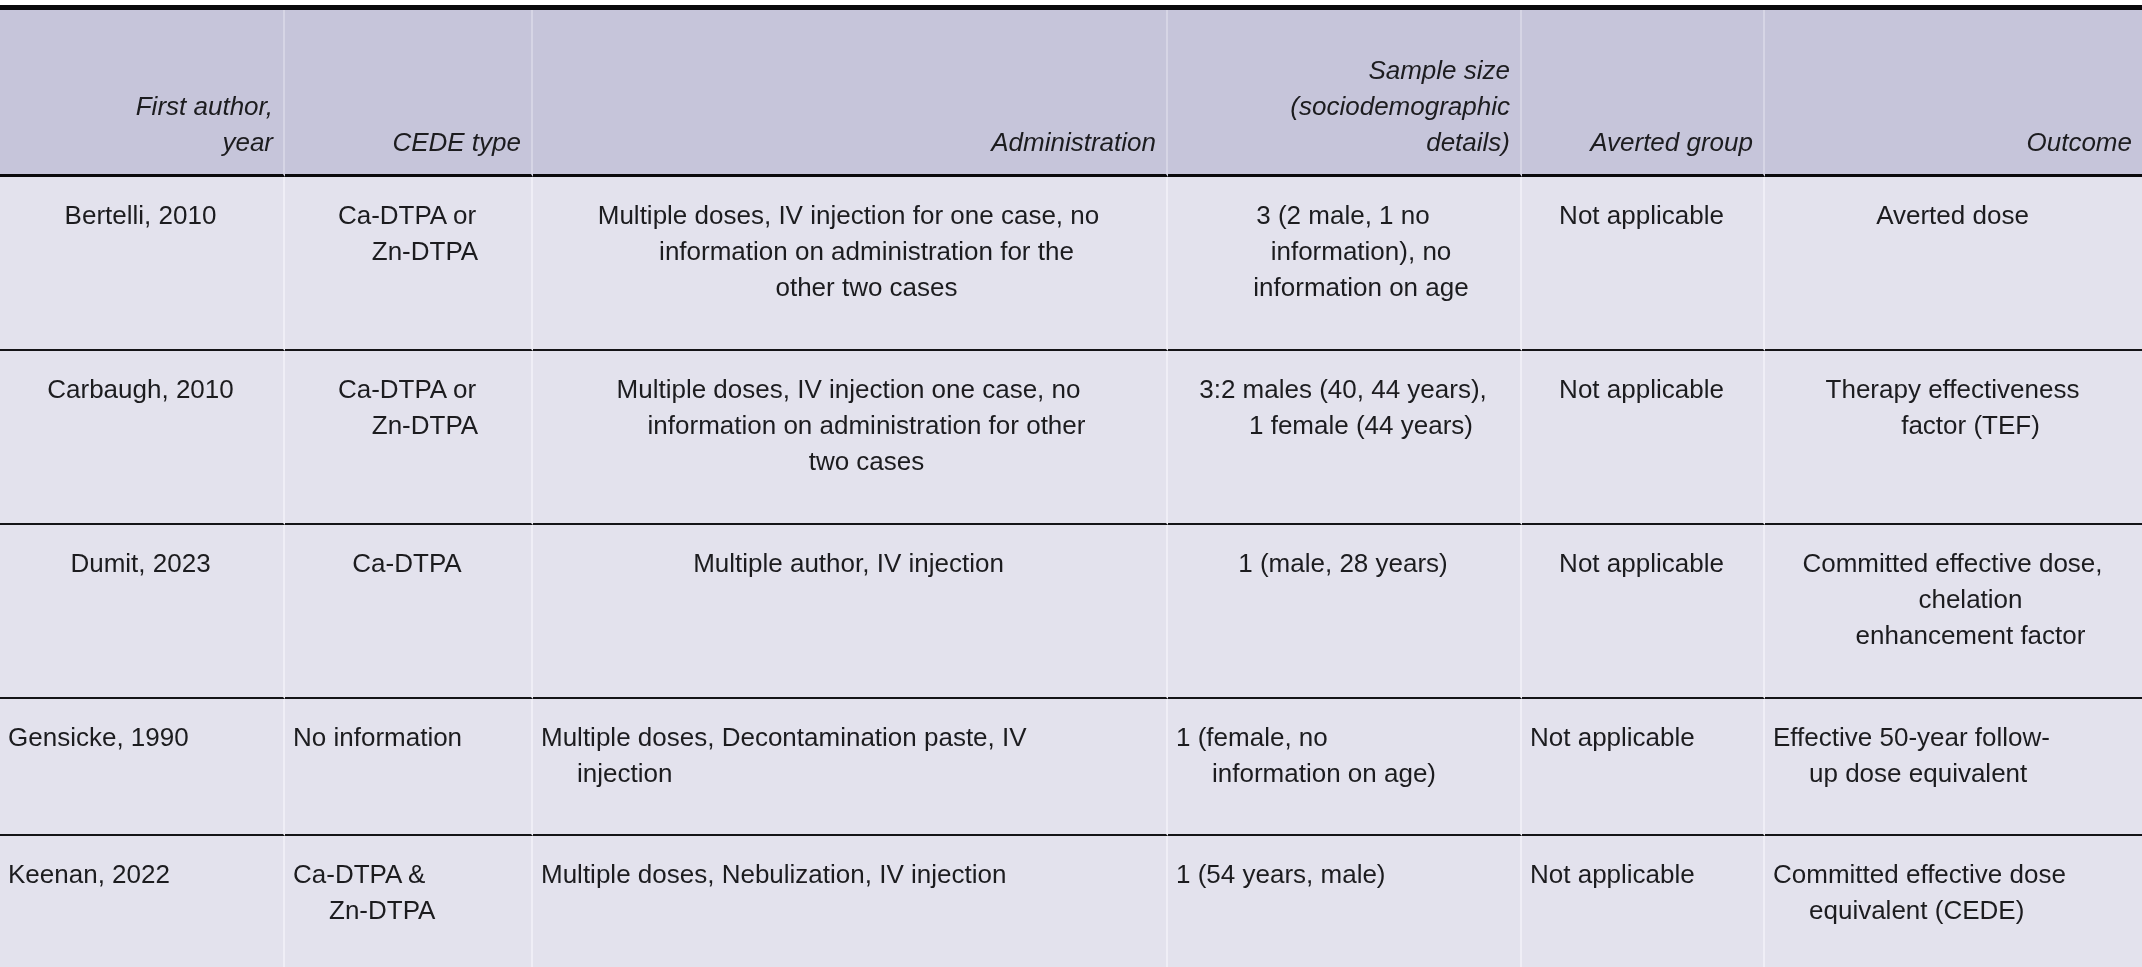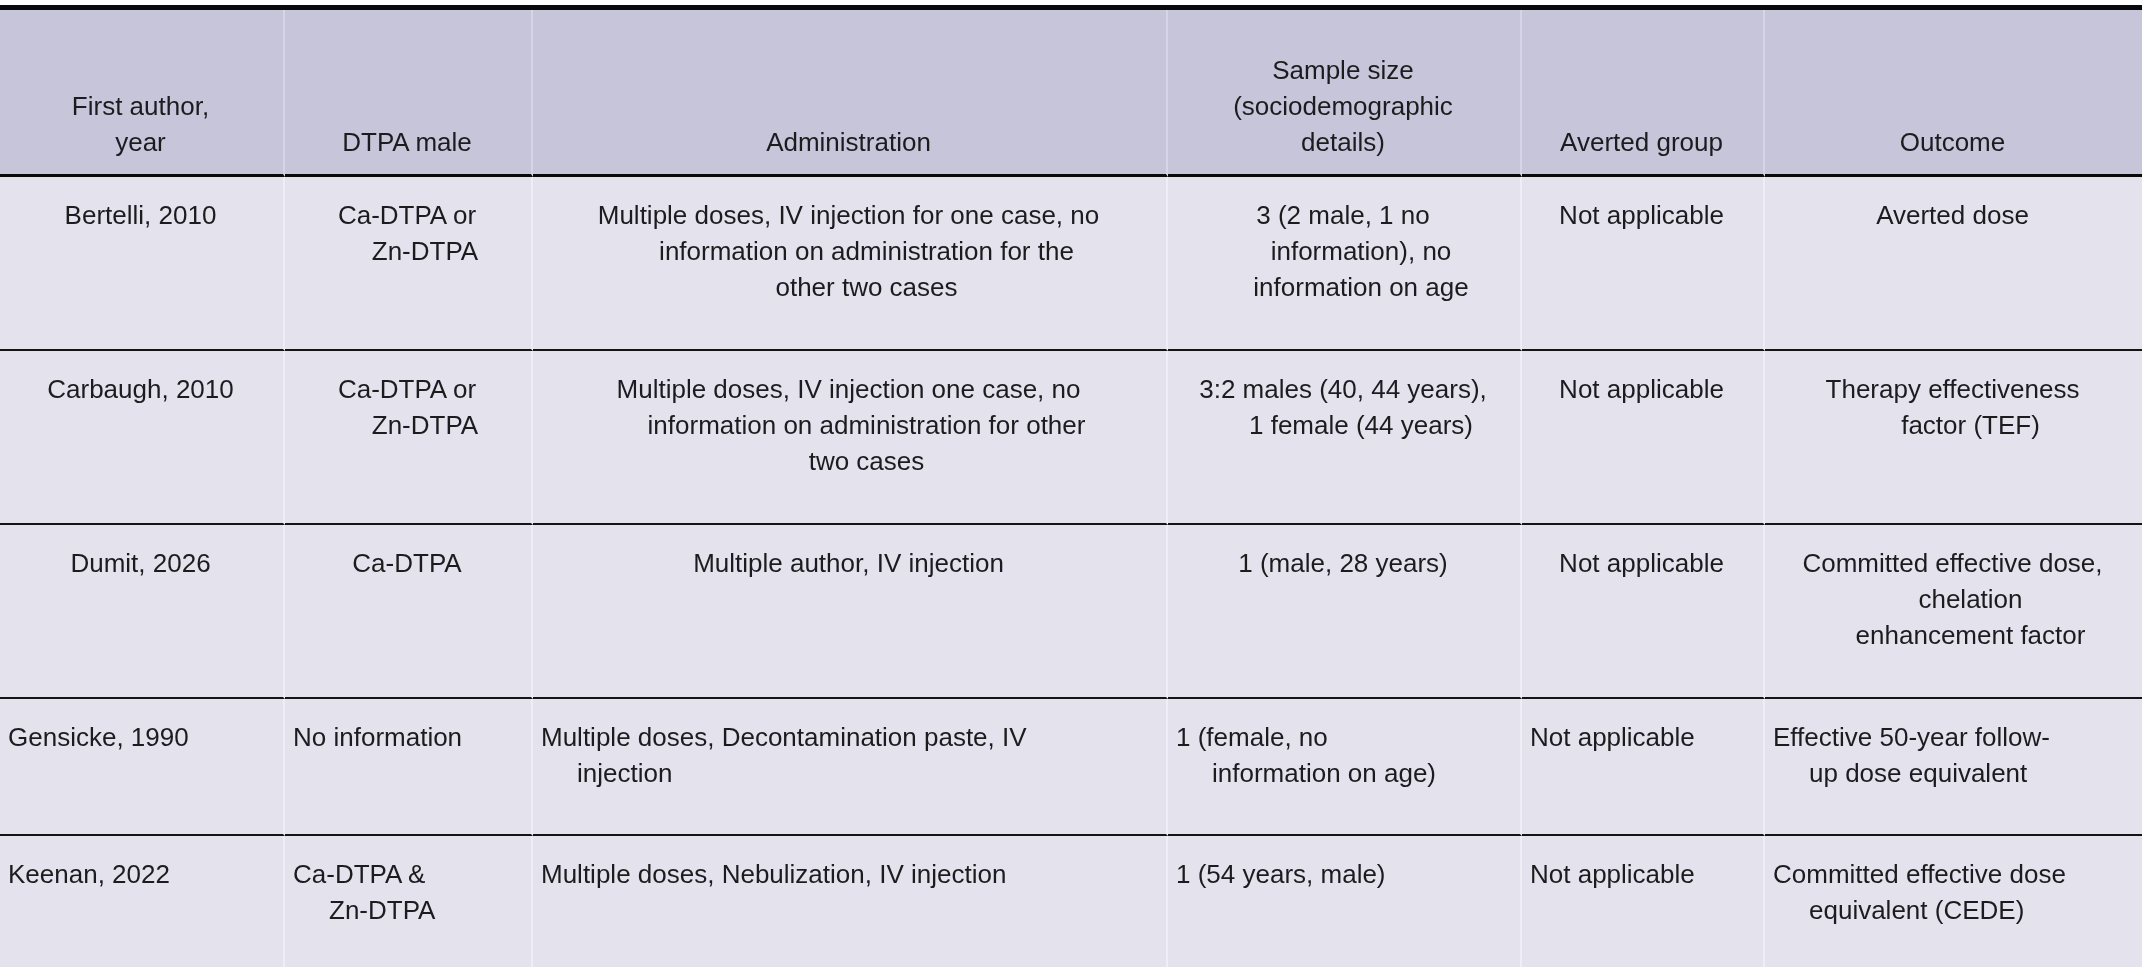--- a/index.html
+++ b/index.html
@@ -23,27 +23,28 @@
     background: var(--body-bg, #e3e2ed);
     border-top: 5px solid var(--rule, #0a0a0c);
     border-bottom: 5px solid var(--rule, #0a0a0c);
     color: var(--text, #1c1c1f);
     font-size: 26px;
     line-height: 36px;
   }
   thead th {
     background: var(--header-bg, #c6c5da);
     font-weight: normal;
-    text-align: center;
+    text-align: right;
     vertical-align: bottom;
     height: 138px;
     padding: 12px 10px 14px 8px;
     border-bottom: 3px solid var(--rule, #0a0a0c);
     border-right: 2px solid #d6d5e5;
     white-space: pre-line;
+    font-style: italic;
   }
   thead th:last-child { border-right: none; }
   tbody td {
     vertical-align: top;
     padding: 20px 10px 12px 8px;
     border-bottom: 2px solid #141417;
     border-right: 2px solid #efeef6;
   }
   tbody td:last-child { border-right: none; }
   tbody tr:last-child td { border-bottom: none; }
@@ -66,21 +67,21 @@
       <col style="width:248px">
       <col style="width:635px">
       <col style="width:354px">
       <col style="width:243px">
       <col style="width:377px">
     </colgroup>
     <thead>
       <tr>
         <th class="c-author">First author,
 year</th>
-        <th>DTPA male</th>
+        <th>CEDE type</th>
         <th>Administration</th>
         <th>Sample size
 (sociodemographic
 details)</th>
         <th>Averted group</th>
         <th>Outcome</th>
       </tr>
     </thead>
     <tbody>
       <tr class="r3">
@@ -128,21 +129,21 @@
         <td>
             <div class="cell-text">Not applicable</div>
           </td>
         <td>
             <div class="cell-text">Therapy effectiveness
 factor (TEF)</div>
           </td>
       </tr>
       <tr class="r3">
         <td class="c-author">
-            <div class="cell-text">Dumit, 2026</div>
+            <div class="cell-text">Dumit, 2023</div>
           </td>
         <td>
             <div class="cell-text">Ca-DTPA</div>
           </td>
         <td>
             <div class="cell-text">Multiple author, IV injection</div>
           </td>
         <td>
             <div class="cell-text">1 (male, 28 years)</div>
           </td>

